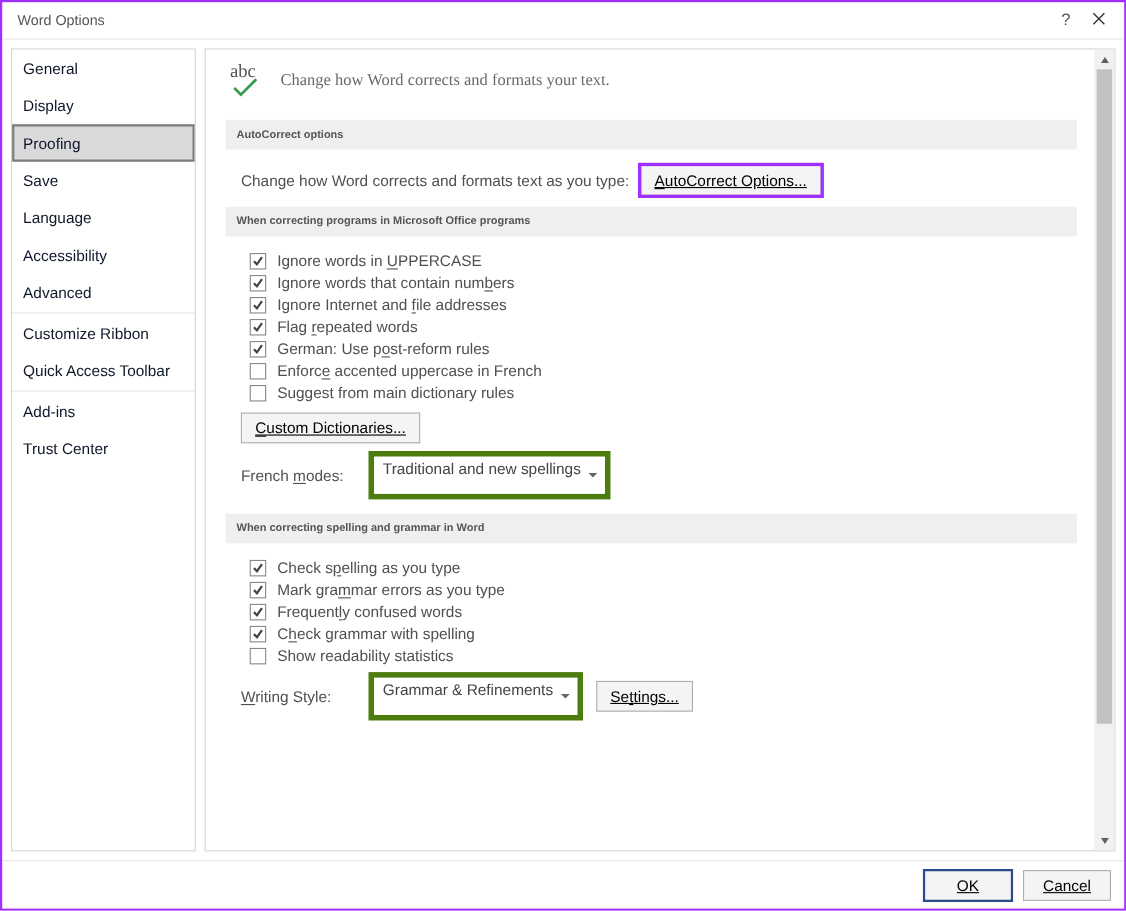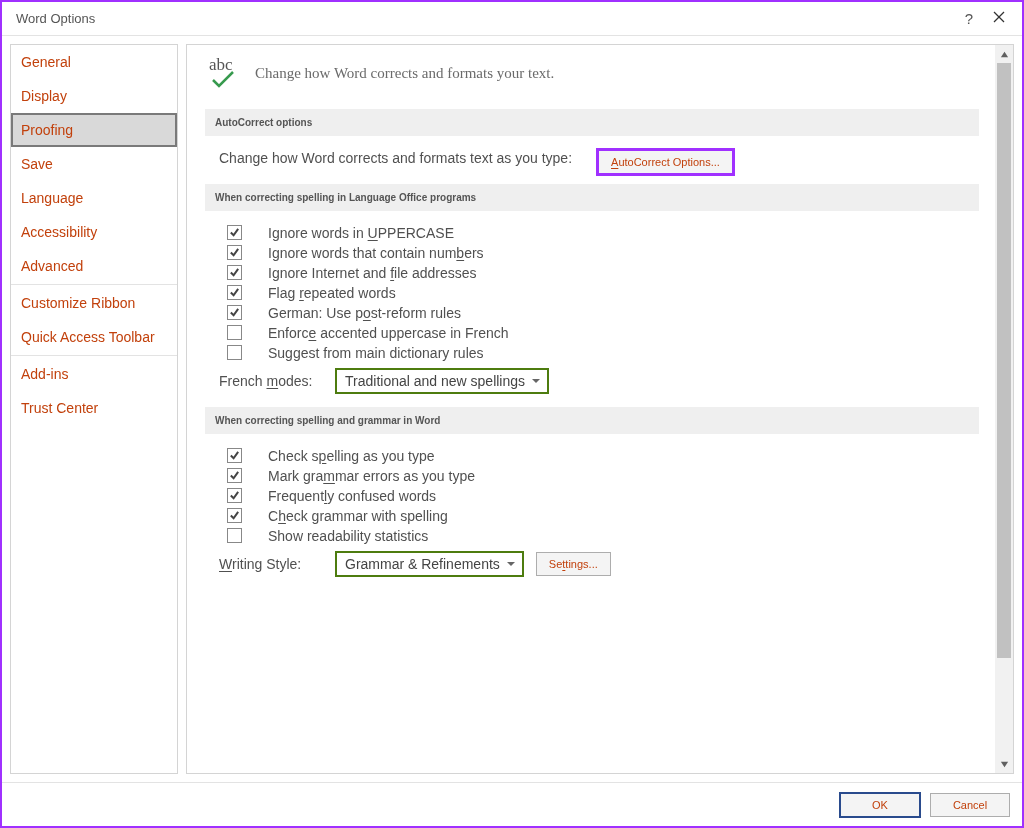--- a/index.html
+++ b/index.html
@@ -5,45 +5,45 @@
   * { box-sizing: border-box; }
   html, body { margin: 0; padding: 0; font-family: "Segoe UI", Arial, sans-serif; font-size: 13px; color: #444; background: #fff; }
   .window { width: 1024px; height: 828px; border: 2px solid #a030ff; display: flex; flex-direction: column; }
   .titlebar { display: flex; align-items: center; height: 34px; padding: 0 8px; border-bottom: 1px solid #e3e3e3; }
   .titlebar .title { flex: 1; font-size: 13px; color: #555; padding-left: 6px; }
   .titlebar .help { width: 30px; text-align: center; font-size: 15px; color: #555; cursor: pointer; }
   .titlebar .close { width: 30px; text-align: center; cursor: pointer; }
   .titlebar svg { width: 12px; height: 12px; stroke: #333; stroke-width: 1.3; }
   .body { flex: 1; display: flex; min-height: 0; padding: 8px; gap: 8px; }
   .sidebar { width: 168px; border: 1px solid #d4d4d4; overflow-y: auto; background: #fff; }
-  .nav-item { padding: 9px 10px; font-size: 14px; color: #c2410c; cursor: pointer; }
+  .nav-item { padding: 9px 10px; font-size: 14px; color: #0f172a; cursor: pointer; }
   .nav-item.selected { outline: 2px solid #7a7a7a; outline-offset: -2px; background: #d9d9d9; }
   .nav-divider { height: 0; border-top: 1px solid #e3e3e3; margin: 1px 0; }
   .content-wrap { flex: 1; display: flex; border: 1px solid #d4d4d4; position: relative; min-width: 0; }
   .content { flex: 1; overflow: hidden; padding: 10px 16px 10px 18px; }
   .scrollbar { width: 18px; background: #f1f1f1; display: flex; flex-direction: column; }
   .sb-arrow { height: 18px; display: flex; align-items: center; justify-content: center; cursor: pointer; }
   .sb-arrow svg { width: 9px; height: 9px; fill: #606060; }
   .sb-track { flex: 1; position: relative; }
   .sb-thumb { position: absolute; left: 2px; right: 2px; top: 0; height: 86%; background: #c1c1c1; }
   .header-row { display: flex; align-items: center; gap: 14px; margin-bottom: 18px; }
   .abc-icon { position: relative; width: 36px; height: 36px; }
   .abc-txt { font-family: Georgia, serif; font-size: 17px; color: #555; position: absolute; top: 0; left: 4px; }
   .abc-chk { position: absolute; left: 6px; top: 16px; }
   .abc-chk svg { width: 24px; height: 18px; stroke: #379a4e; stroke-width: 2.5; fill: none; }
   .header-text { font-size: 15px; color: #6a6a6a; font-family: Liberation Serif, serif; }
   .section-head { background: #efefef; padding: 8px 10px; font-weight: 600; color: #555; font-size: 10px; margin: 8px 0 12px 0; }
-  .row { display: flex; align-items: flex-start; gap: 26px; padding: 2px 0 2px 14px; font-size: 14px; color: #505050; }
+  .row { display: flex; align-items: center; gap: 10px; padding: 2px 0 2px 14px; font-size: 14px; color: #505050; }
   .row.indent { padding-left: 22px; }
   .chk { width: 15px; height: 15px; border: 1px solid #888; display: inline-flex; align-items: center; justify-content: center; background: #fff; cursor: pointer; flex-shrink: 0; }
   .chk.checked svg { width: 11px; height: 11px; stroke: #444; stroke-width: 2.2; fill: none; }
   .und { text-decoration: underline; text-underline-offset: 2px; }
-  .btn { border: 1px solid #adadad; background: #f4f4f4; padding: 5px 12px; font-size: 11px; color: #c2410c; cursor: pointer; display: inline-block; }
+  .btn { border: 1px solid #adadad; background: #f4f4f4; padding: 5px 12px; font-size: 14px; color: #000000; cursor: pointer; display: inline-block; text-decoration: underline; }
   .btn.highlight { outline: 3px solid #a030ff; outline-offset: -1px; }
-  .dd { border: 2px solid #4d7c0f; background: #fff; padding: 3px 22px 3px 8px; font-size: 14px; position: relative; min-width: 200px; cursor: pointer; display: inline-block; color: #444; }
+  .dd { border: 5px solid #4d7c0f; background: #fff; padding: 3px 22px 15px 8px; font-size: 14px; position: relative; min-width: 200px; cursor: pointer; display: inline-block; color: #444; }
   .dd::after { content: ""; position: absolute; right: 7px; top: 50%; margin-top: -2px; border: 4px solid transparent; border-top-color: #666; }
   .form-row { display: flex; align-items: center; gap: 12px; padding: 5px 0 5px 14px; font-size: 14px; color: #505050; }
   .form-row .lbl { min-width: 104px; }
   .footer { height: 44px; border-top: 1px solid #e3e3e3; display: flex; justify-content: flex-end; align-items: center; gap: 10px; padding: 0 12px; }
   .footer .btn { min-width: 80px; text-align: center; }
   .footer .btn.primary { outline: 2px solid #2a4b8d; outline-offset: -1px; }
 </style>
 </head>
 <body>
 
@@ -89,21 +89,21 @@
           </div>
           <div class="header-text">Change how Word corrects and formats your text.</div>
         </div>
 
         <div class="section-head">AutoCorrect options</div>
         <div class="row">
           <span>Change how Word corrects and formats text as you type:</span>
           <span class="btn highlight"><span class="und">A</span>utoCorrect Options...</span>
         </div>
 
-        <div class="section-head">When correcting spelling in Language Office programs</div>
+        <div class="section-head">When correcting programs in Microsoft Office programs</div>
         <div id="office-checks">
             <div class="row indent">
               <span class="chk checked">
                 <svg viewBox="0 0 12 12">
                   <polyline points="2,6 5,9 10,2"></polyline>
                 </svg>
               </span>
               <span>Ignore words in <span class="und">U</span>PPERCASE</span>
             </div>
             <div class="row indent">
@@ -140,20 +140,25 @@
             </div>
             <div class="row indent">
               <span class="chk"></span>
               <span>Enforc<span class="und">e</span> accented uppercase in French</span>
             </div>
             <div class="row indent">
               <span class="chk"></span>
               <span>Suggest from main dictionary rules</span>
             </div>
           </div>
+        <div class="row" style="margin-top:6px;">
+          <span class="btn">
+            <span class="und">C</span><span>ustom Dictionaries...</span>
+          </span>
+        </div>
         <div class="form-row">
           <span class="lbl"><span>French </span><span class="und">m</span><span>odes:</span></span>
           <span class="dd">Traditional and new spellings</span>
         </div>
 
         <div class="section-head">When correcting spelling and grammar in Word</div>
         <div id="word-checks">
             <div class="row indent">
               <span class="chk checked">
                 <svg viewBox="0 0 12 12">

